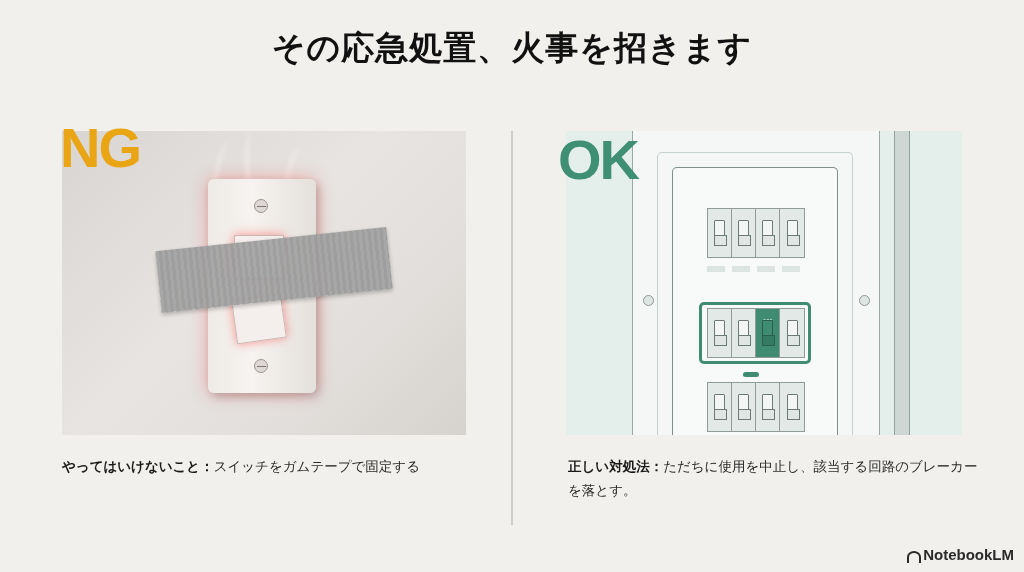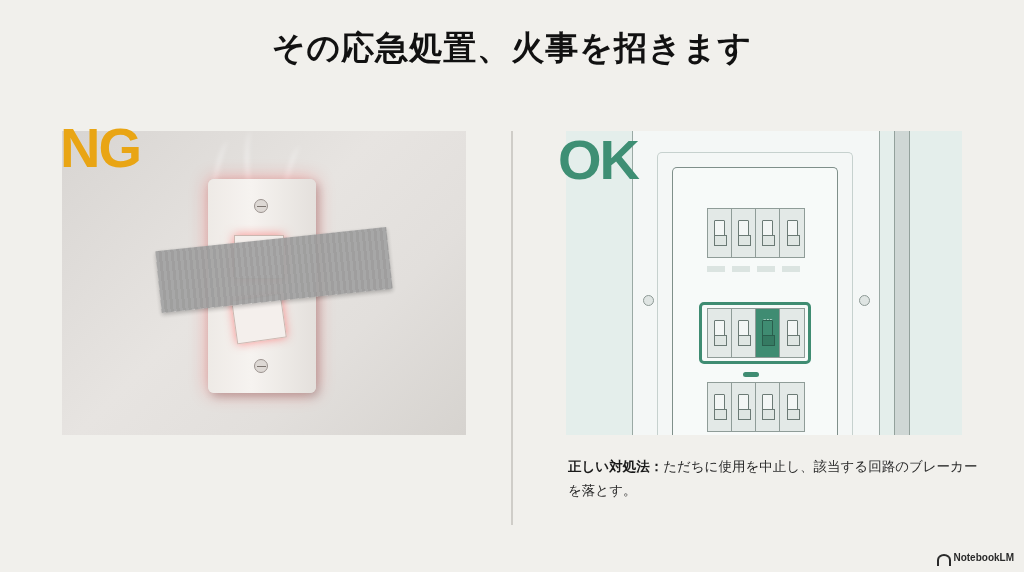--- a/index.html
+++ b/index.html
@@ -128,21 +128,21 @@
     .caption {
       position: absolute; font-size: 13.5px; line-height: 24px; color: #2b2b2b;
     }
     .caption b { font-weight: bold; color: #1a1a1a; }
     .ng-caption { left: 62px; top: 454px; width: 420px; }
     .ok-caption { left: 568px; top: 454px; width: 420px; }
     .ng-line2 { margin-top: 2px; }
 
     .footer {
       position: absolute; right: 10px; bottom: 9px; display: flex; align-items: center; gap: 4px;
-      font-size: 10px; font-weight: bold; color: #2a2a2a;
+      font-size: 15px; font-weight: bold; color: #2a2a2a;
       font-family: "Liberation Sans", "DejaVu Sans", sans-serif;
     }
     .nb-icon { width: 12px; height: 8px; position: relative; }
     .nb-icon::before {
       content: ""; position: absolute; left: 0; top: 0; width: 10px; height: 10px;
       border: 2px solid #2a2a2a; border-radius: 50% 50% 0 0; border-bottom: none;
     }
   </style>
 </head>
 <body>
@@ -226,20 +226,23 @@
       </div>
     </div>
     <div class="knob" style="left:10px;"></div>
     <div class="knob" style="left:226px;"></div>
   </div>
   <div class="rail"></div>
 </div>
 <div class="big-label ok-label">OK</div>
 
 <div class="caption ng-caption">
+  <div>
+    <b>やってはいけないこと：</b><span>スイッチをガムテープで固定する</span>
+  </div>
 </div>
 
 <div class="caption ok-caption">
   <b>正しい対処法：</b><span>ただちに使用を中止し、該当する回路のブレーカーを落とす。</span>
 </div>
 
 <div class="footer">
   <span class="nb-icon"></span>
   <span>NotebookLM</span>
 </div>

